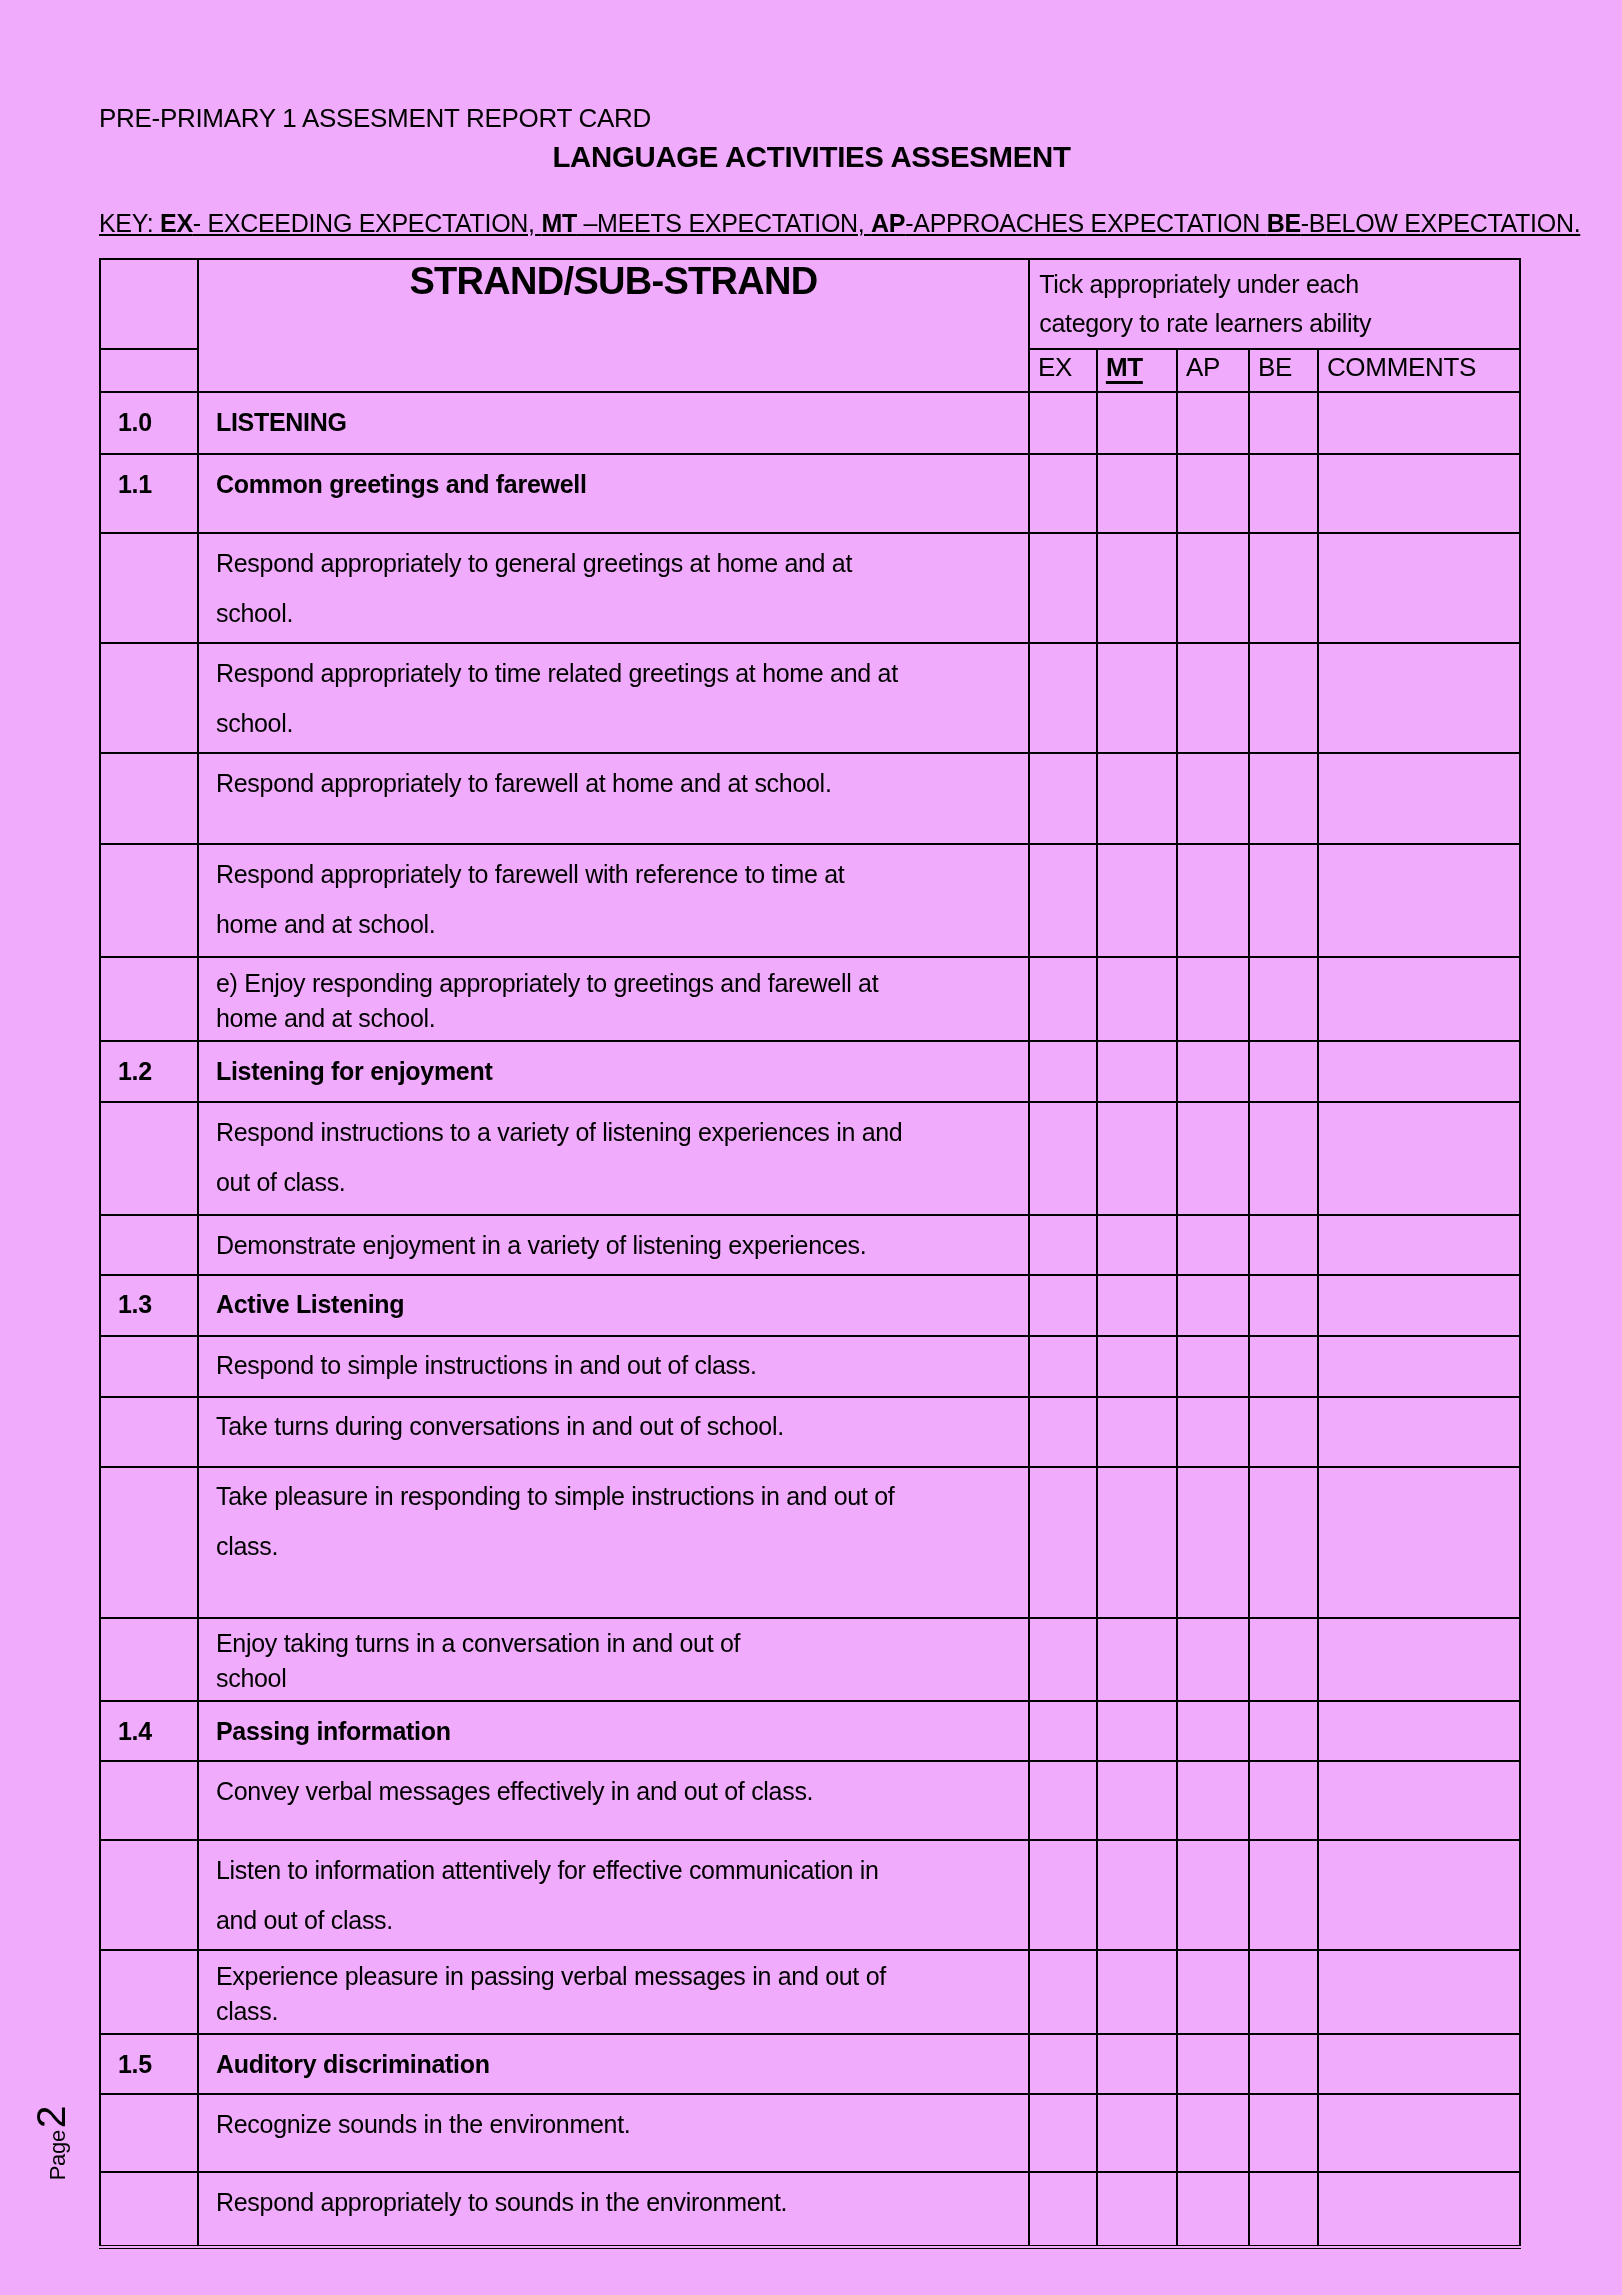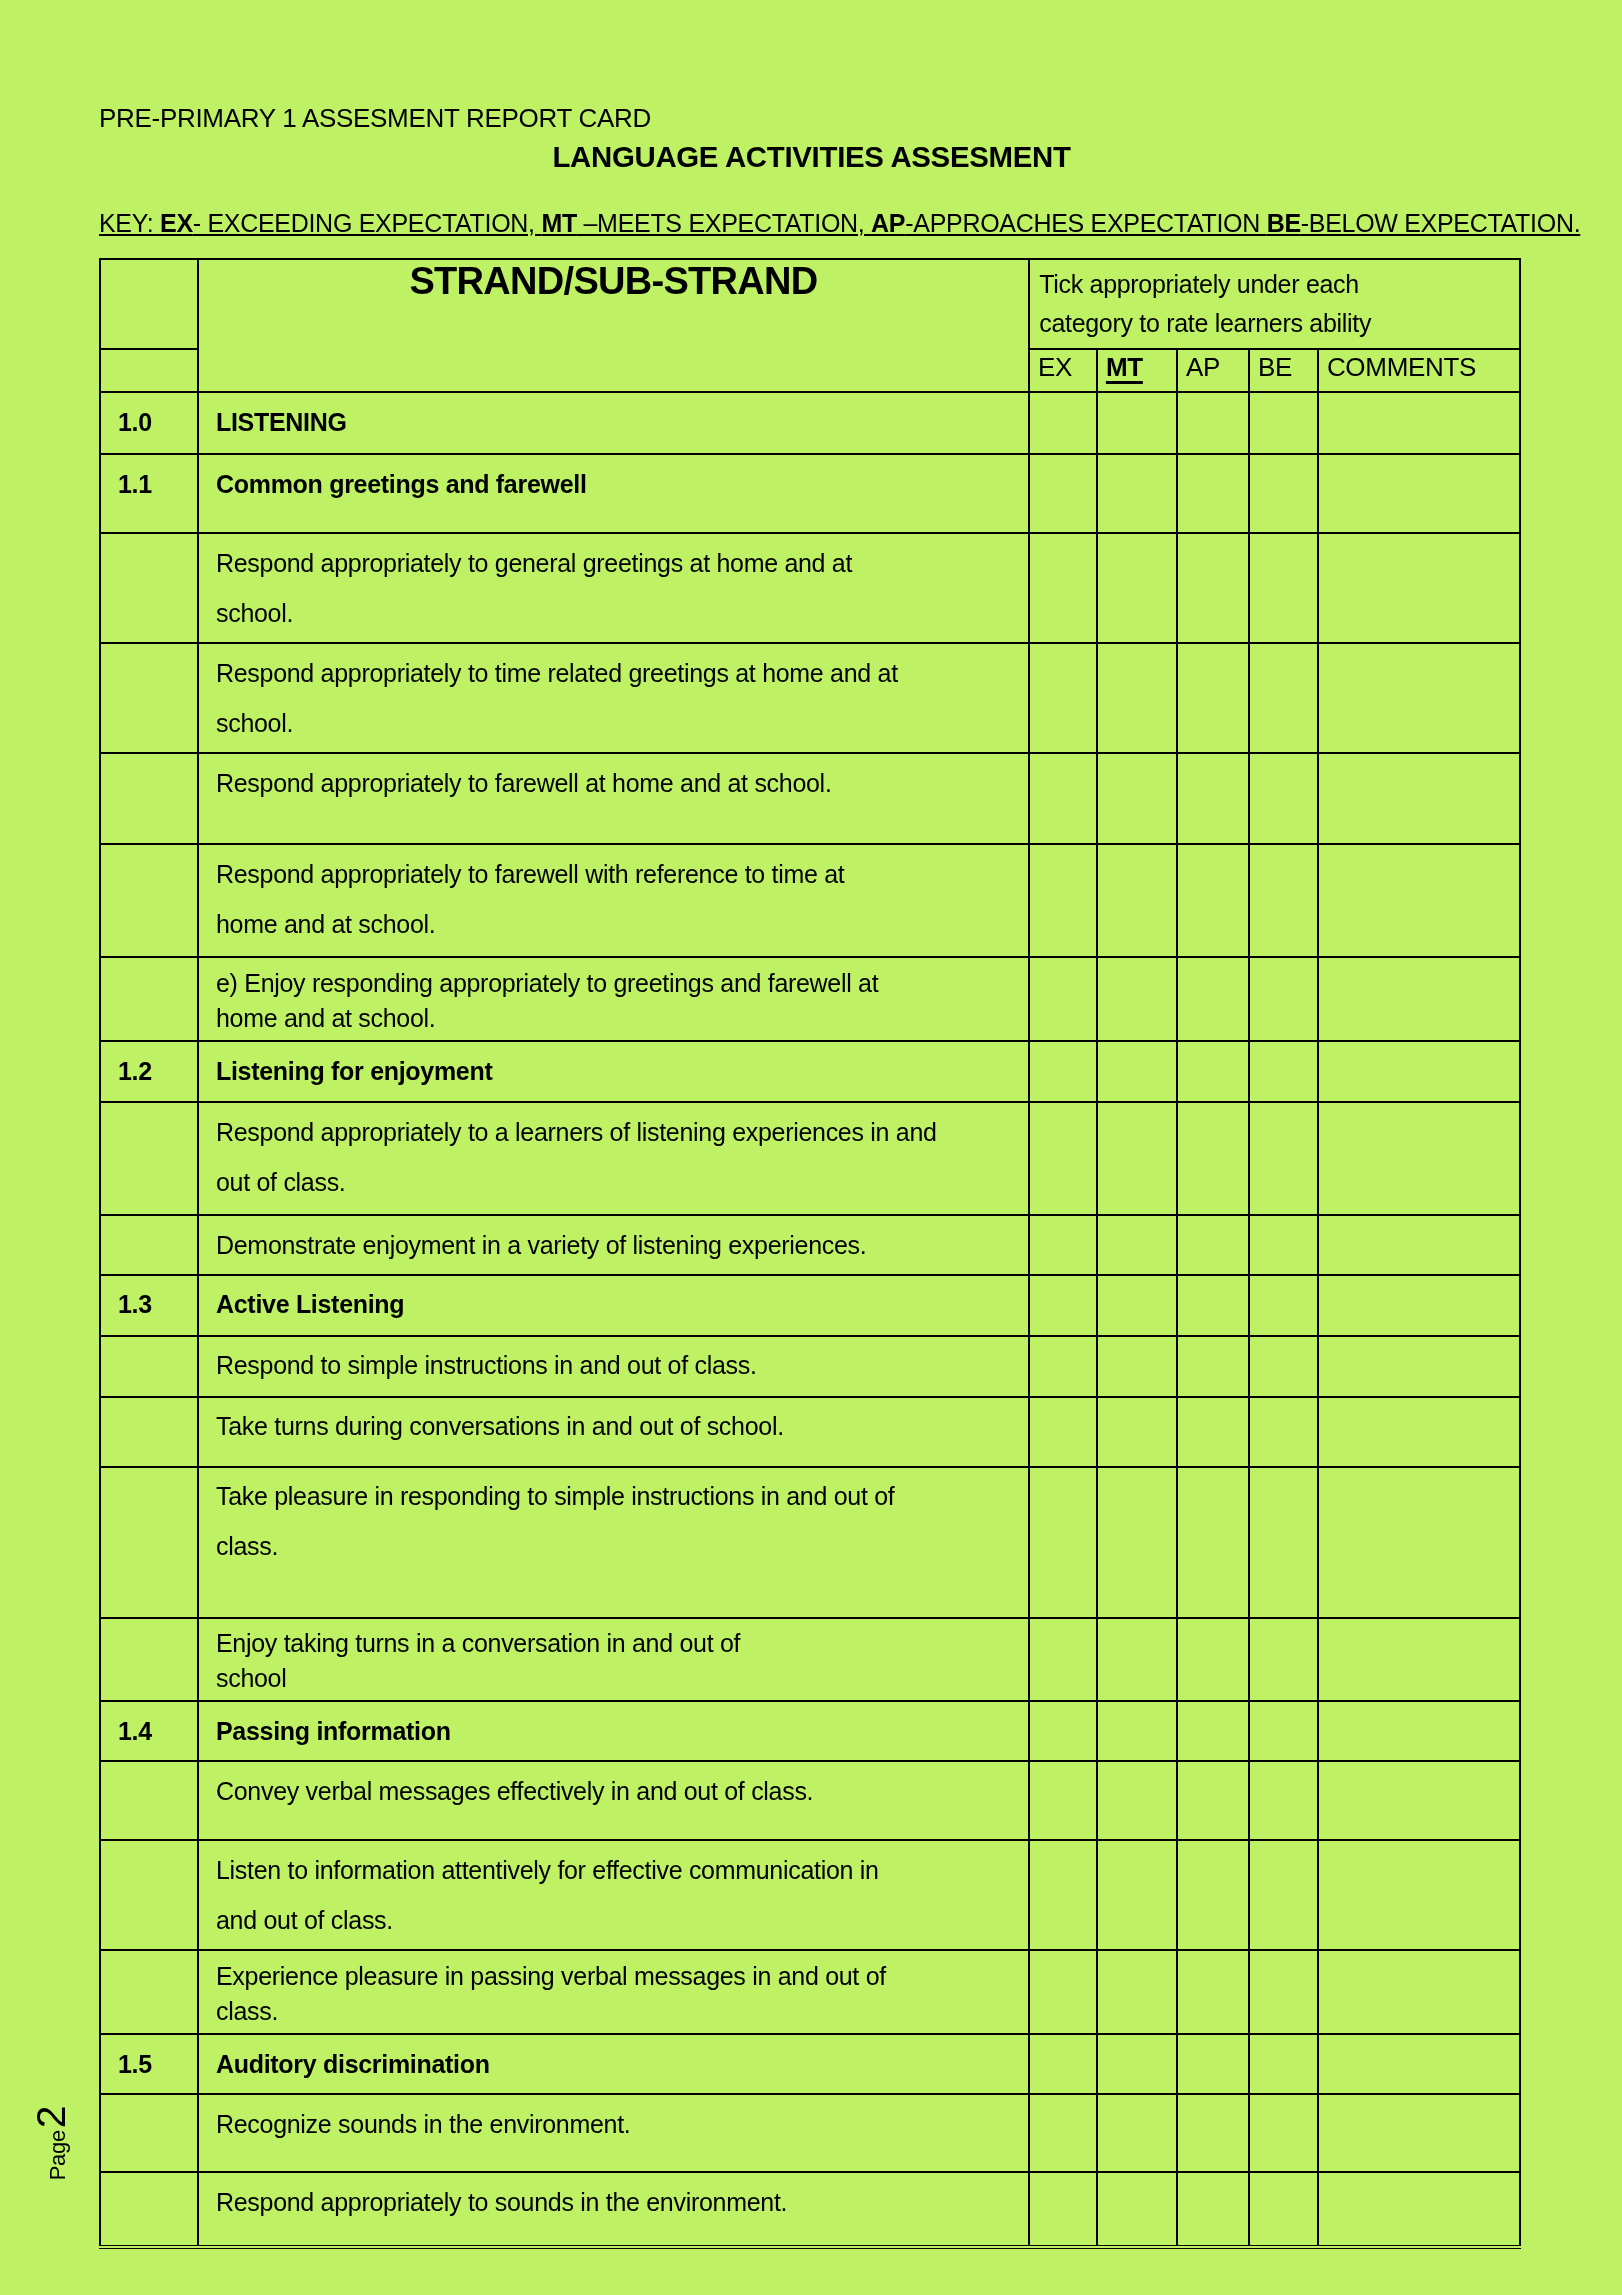--- a/index.html
+++ b/index.html
@@ -1,20 +1,20 @@
 <!DOCTYPE html>
 <html style="font-size:10.5px"><head>
 <meta charset="utf-8">
 <style>
   * { margin:0; padding:0; box-sizing:border-box; }
   html,body { background:#ffffff; }
   .page {
     position:relative;
     width:1623px; height:2295px;
-    background:#bef264; color:#000000;
+    background:#f0abfc; color:#000000;
     font-family:"Liberation Sans", sans-serif;
     letter-spacing:-0.3px;
     overflow:hidden;
   }
   .heading {
     position:absolute; left:99px; top:103px;
     font-size:26px; font-weight:normal;
   }
   .doc-title {
     position:absolute; left:0; top:140px; width:100%;
@@ -186,21 +186,21 @@
         <td class="num">1.2</td>
         <td class="stmt sec">Listening for enjoyment</td>
         <td class="rate"></td>
           <td class="rate"></td>
           <td class="rate"></td>
           <td class="rate"></td>
           <td class="rate"></td>
       </tr>
       <tr style="height:113px">
         <td class="num"></td>
-        <td class="stmt">Respond appropriately to a learners of listening experiences in and
+        <td class="stmt">Respond instructions to a variety of listening experiences in and
 out of class.</td>
         <td class="rate"></td>
           <td class="rate"></td>
           <td class="rate"></td>
           <td class="rate"></td>
           <td class="rate"></td>
       </tr>
       <tr style="height:59px">
         <td class="num"></td>
         <td class="stmt">Demonstrate enjoyment in a variety of listening experiences.</td>

